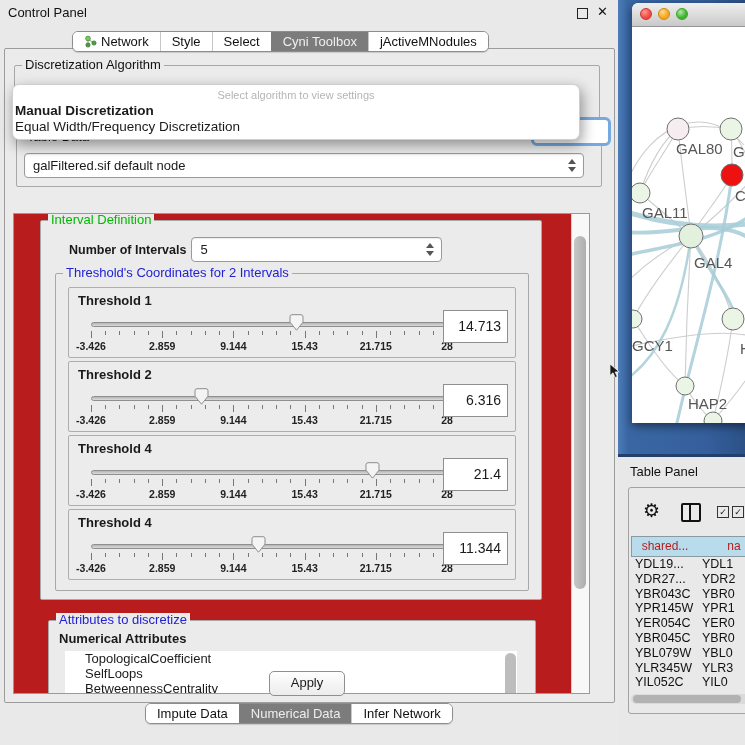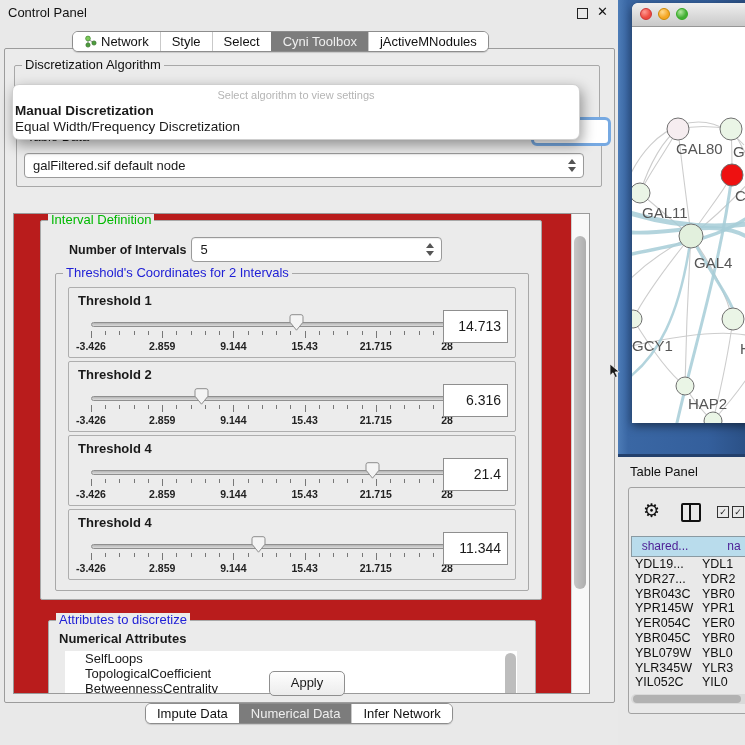--- a/index.html
+++ b/index.html
@@ -100,21 +100,21 @@
   #tp-toolbar{position:absolute;left:0;top:0;width:100%;height:46px;}
   #gear-icon{position:absolute;left:14px;top:11px;font-size:19px;color:#111;}
   #split-icon{position:absolute;left:52px;top:15px;width:16px;height:15px;border:2px solid #111;border-radius:2px;}
   #split-icon:before{content:"";position:absolute;left:6px;top:0;width:2px;height:15px;background:#111;}
   .cb-icon{position:absolute;top:18px;width:10px;height:10px;border:1.5px solid #333;font-size:9px;
            line-height:10px;text-align:center;color:#222;}
   #cb1{left:88px;} #cb2{left:103px;}
   #tp-table{position:absolute;left:2px;top:48px;width:140px;}
   .tp-header{display:flex;height:21px;}
   .tp-hcell{background:#b9dcec;border:1px solid #8a9aa2;border-right:none;font-size:12px;line-height:19px;
-            text-align:center;color:#4c1d95;overflow:hidden;white-space:nowrap;box-sizing:border-box;}
+            text-align:center;color:#b91c1c;overflow:hidden;white-space:nowrap;box-sizing:border-box;}
   .tp-hcell:last-child{border-left:none;border-right:1px solid #8a9aa2;}
   .c1{width:67px;} .c2{width:73px;}
   .tp-row{display:flex;height:14.8px;}
   .tp-cell{font-size:12.5px;line-height:14.5px;padding-left:4px;white-space:nowrap;overflow:hidden;
            box-sizing:border-box;color:#111;}
   #tp-hscroll{position:absolute;left:2px;top:206px;width:122px;height:10px;background:#dadada;border-radius:5px;}
   #tp-hscroll .thumb{position:absolute;left:2px;top:1px;width:108px;height:8px;border-radius:4px;background:#b2b2b2;}
   
   #cursor{position:absolute;left:610px;top:364px;z-index:99;}
 </style>
@@ -349,22 +349,22 @@
                 </div>
               <div class="value-box">11.344</div>
             </div>
           </div>
         </div>
 
         <div id="attr-group" class="groupbox">
           <span class="group-title gt-blue">Attributes to discretize</span>
           <div id="attr-sub">Numerical Attributes</div>
           <div id="attr-list">
-            <div class="attr-item">SelfLoops</div>
-              <div class="attr-item">TopologicalCoefficient</div>
+            <div class="attr-item">TopologicalCoefficient</div>
+              <div class="attr-item">SelfLoops</div>
               <div class="attr-item">BetweennessCentrality</div>
               <div id="attr-scroll"></div>
           </div>
         </div>
       </div>
       <div id="vscroll">
           <div class="thumb"></div>
         </div>
     </div>
 

